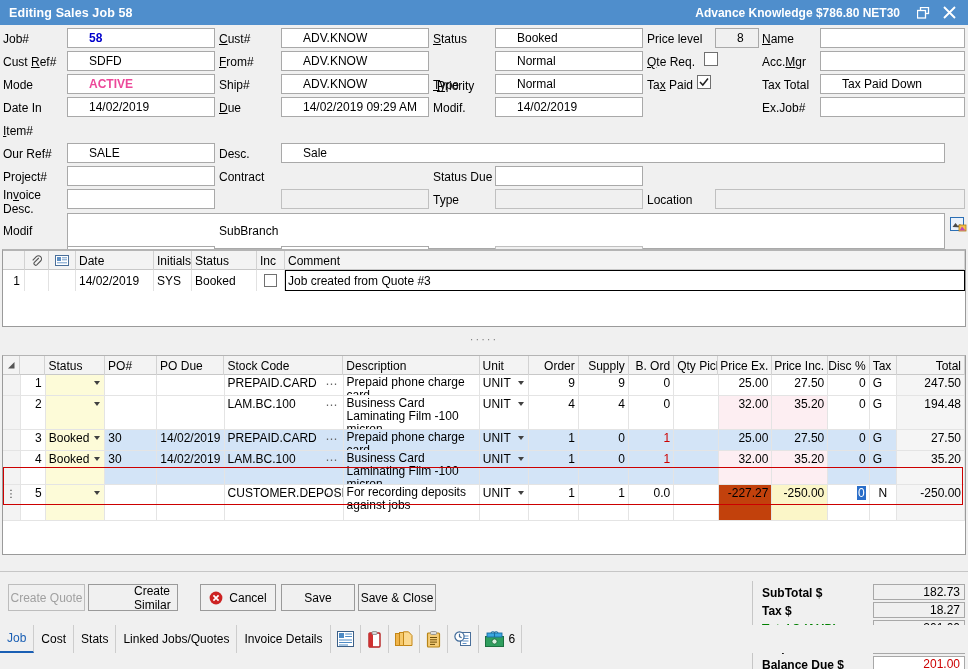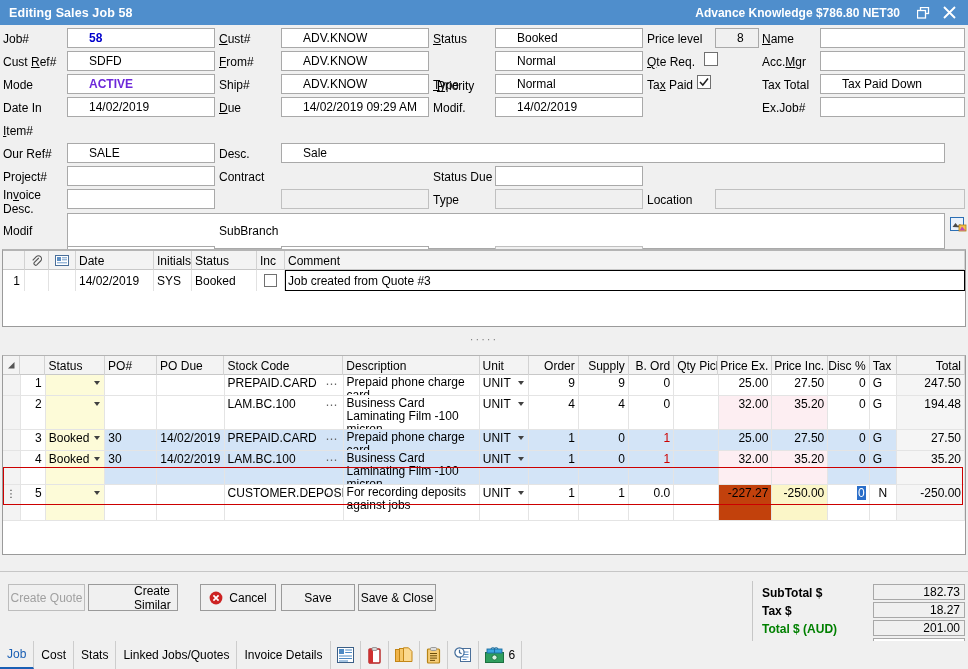--- a/index.html
+++ b/index.html
@@ -40,21 +40,21 @@
   }
   .lbl { position:absolute; font-size:12px; color:#000; white-space:nowrap; line-height:14px;}
   .lbl u { text-decoration: underline; }
   .fld {
     position:absolute; background:#ffffff; border:1px solid #a9a9a9;
     font-size:12px; color:#000; line-height:1; display:flex; align-items:center;
     padding-left:21px; overflow:hidden; white-space:nowrap;
   }
   .fld.ro { background:#f0f0f0; border:1px solid #c0c0c0; }
   .fld.bold-blue { color:#0000cc; font-weight:bold; }
-  .fld.bold-green { color:#6d28d9; font-weight:bold; }
+  .fld.bold-green { color:#ec4899; font-weight:bold; }
   .chk {
     position:absolute; width:14px; height:14px; background:#fff; border:1px solid #707070;
     display:flex; align-items:center; justify-content:center;
   }
   .chk .tick { width:10px; height:10px; }
   .imgbtn {
     position:absolute; width:18px; height:18px;
     display:flex; align-items:center; justify-content:center;
   }
 
@@ -126,21 +126,21 @@
   .tlab { font-weight:bold; font-size:12px; }
   .tval {
     position:absolute; width:92px; height:16px; border:1px solid #a8a8a8;
     font-size:12px; text-align:right; padding-right:4px; background:#f0f0f0;
     display:flex; align-items:center; justify-content:flex-end;
   }
   .tval.white { background:#ffffff; }
 
   
   .tabbar {
-    position:absolute; left:0; top:641px; width:968px; height:28px;
+    position:absolute; left:0; top:625px; width:968px; height:28px;
     display:flex; align-items:stretch; background:#f0f0f0;
   }
   .tab {
     display:flex; align-items:center; padding:0 7px; font-size:12px;
     border-right:1px solid #cdcdcd; color:#000;
   }
   .tab.active { color:#1a5fb4; border-bottom:2px solid #1a5fb4; }
   .tabicon { display:flex; align-items:center; justify-content:center; padding:0 6px;
     border-right:1px solid #cdcdcd; }
   .tabicon.last { border-right:1px solid #cdcdcd; gap:5px; }

